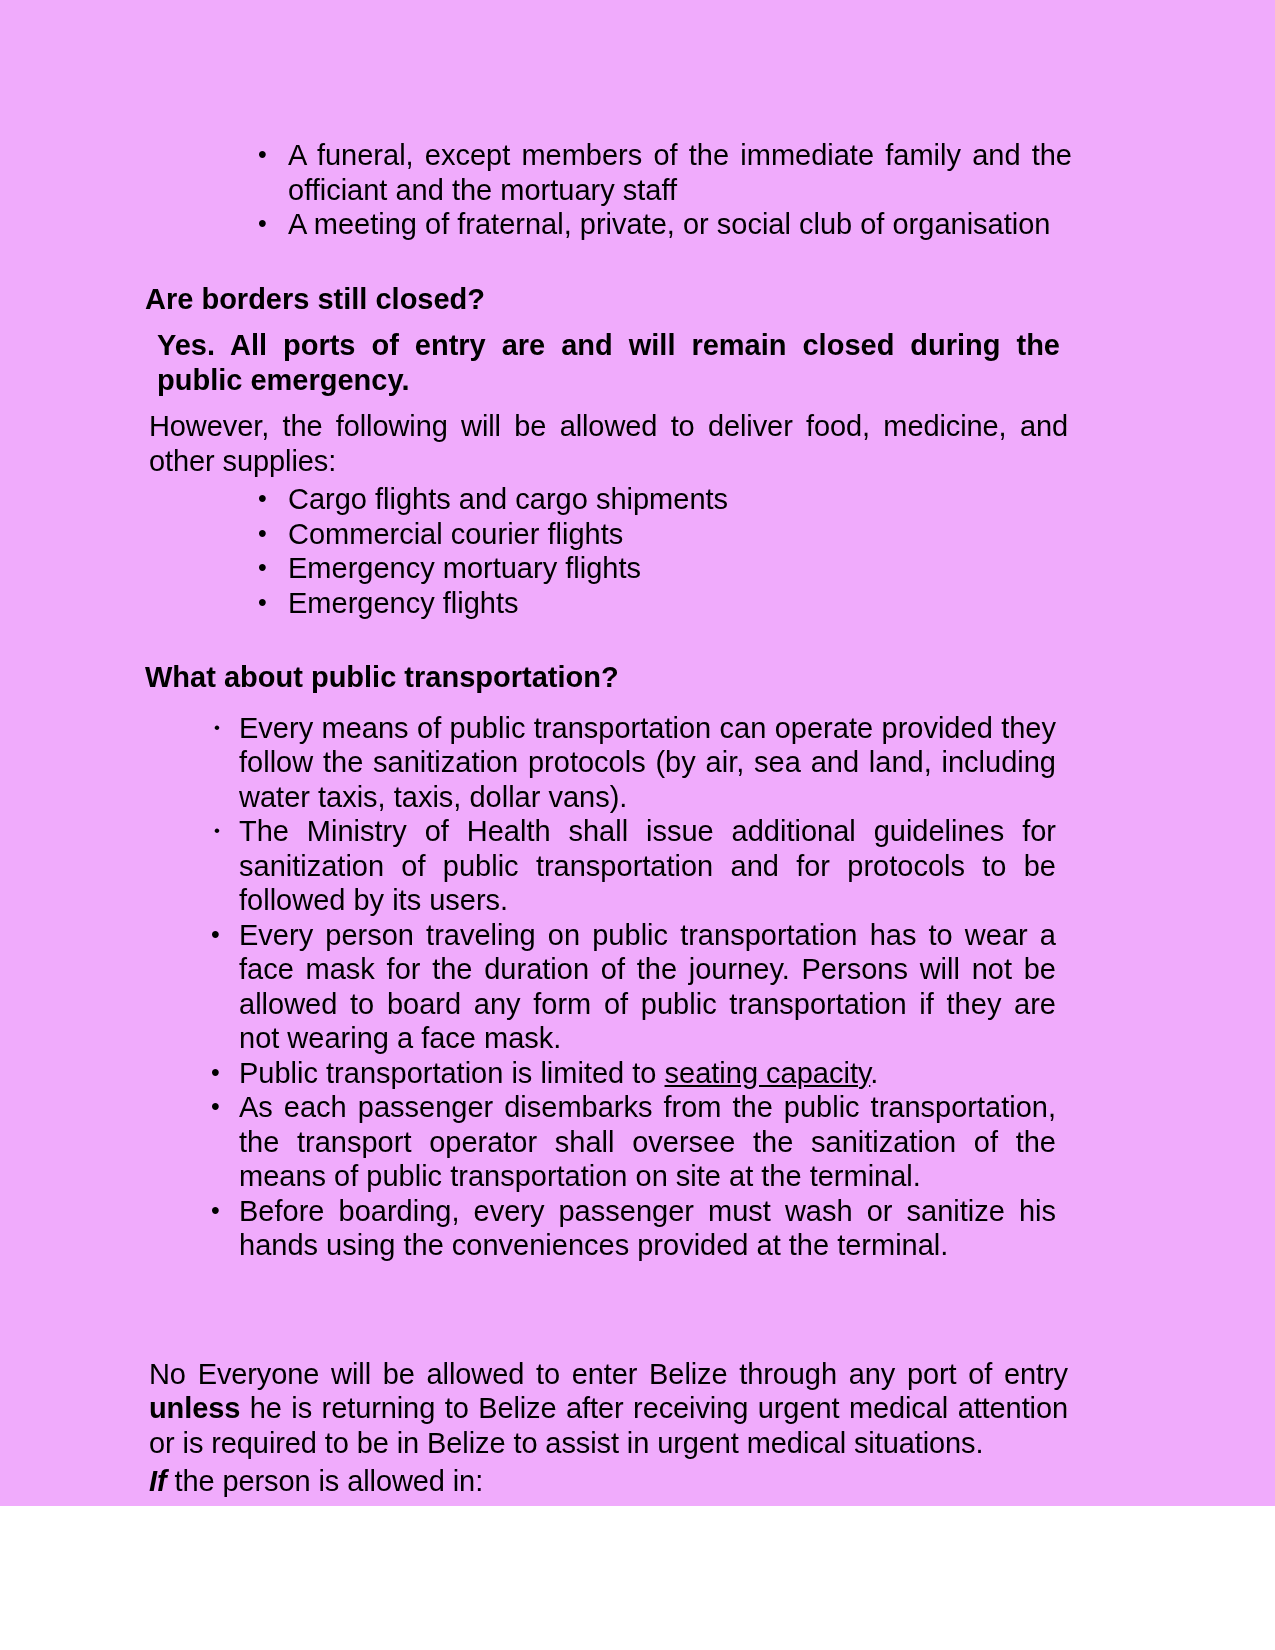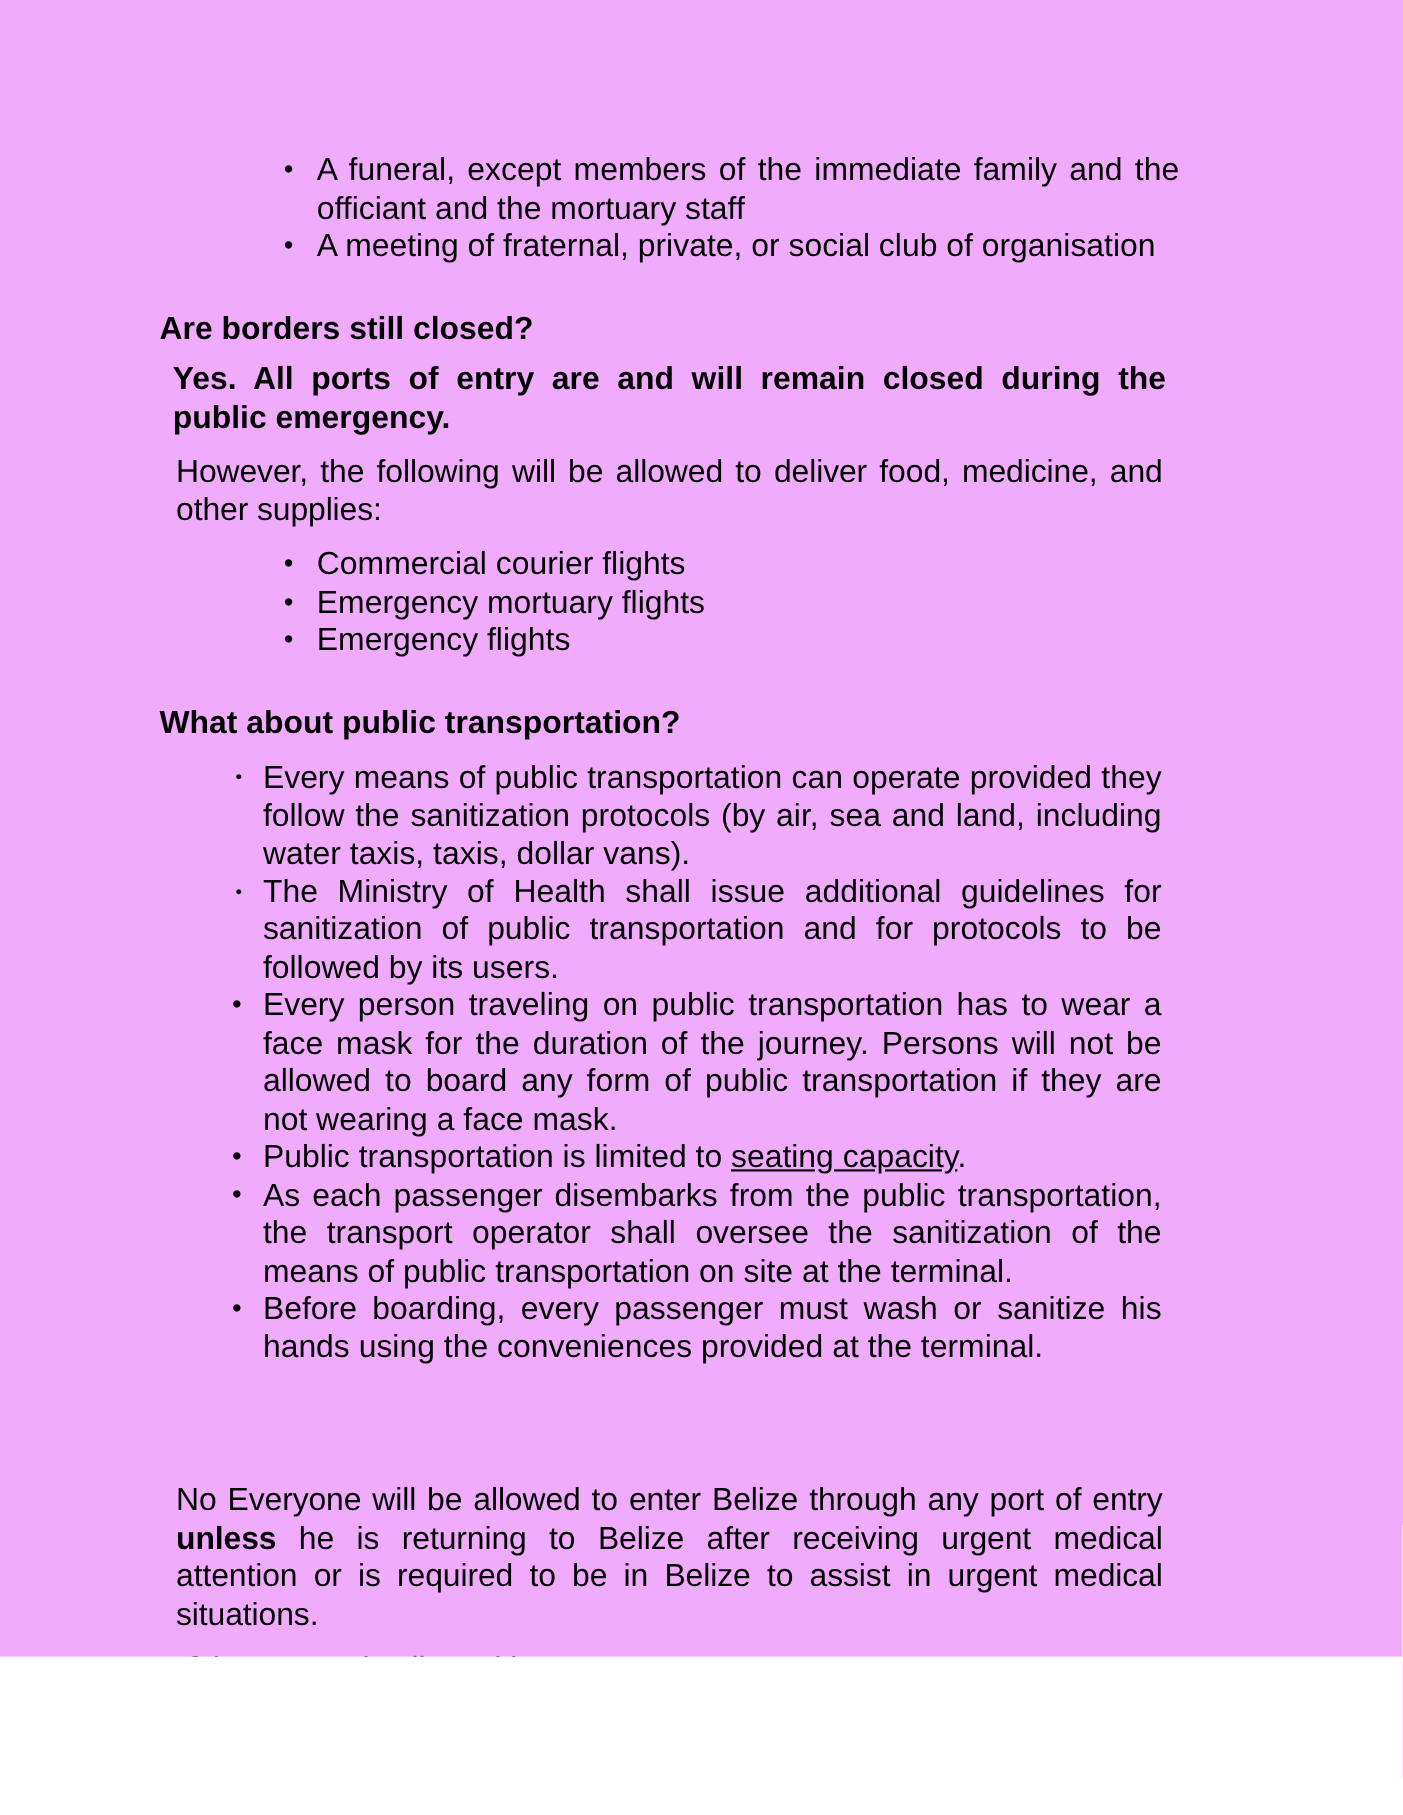--- a/index.html
+++ b/index.html
@@ -31,21 +31,21 @@
     left: 145px;
     top: 138px;
     width: 927px;
   }
 
   .para {
     font-size: 29px;
     line-height: 34.5px;
     text-align: justify;
     text-justify: inter-word;
-    margin: 15px;
+    margin: 4px;
     letter-spacing: -0.1px;
   }
   .para.last-line-left { text-align-last: left; }
 
   .bold { font-weight: bold; }
   .heading {
     font-size: 29px;
     line-height: 34.5px;
     font-weight: bold;
     margin: 0;
@@ -143,20 +143,21 @@
       <li>A meeting of fraternal, private, or social club of organisation</li>
     </ul>
 
     <div class="spacer-lg"></div>
 
     <div class="heading">Are borders still closed?</div>
     <div class="bigbold">Yes. All ports of entry are and will remain closed during the public emergency.</div>
     <div class="para last-line-left">However, the following will be allowed to deliver food, medicine, and  other supplies:</div>
 
     <ul class="lvl-deep">
+      <li>Cargo flights and cargo shipments</li>
       <li>Commercial courier flights</li>
       <li>Emergency mortuary flights</li>
       <li>Emergency flights</li>
     </ul>
 
     <div class="spacer-lg"></div>
 
     <div class="heading">What about public transportation?</div>
 
     <ul class="lvl-mid">

